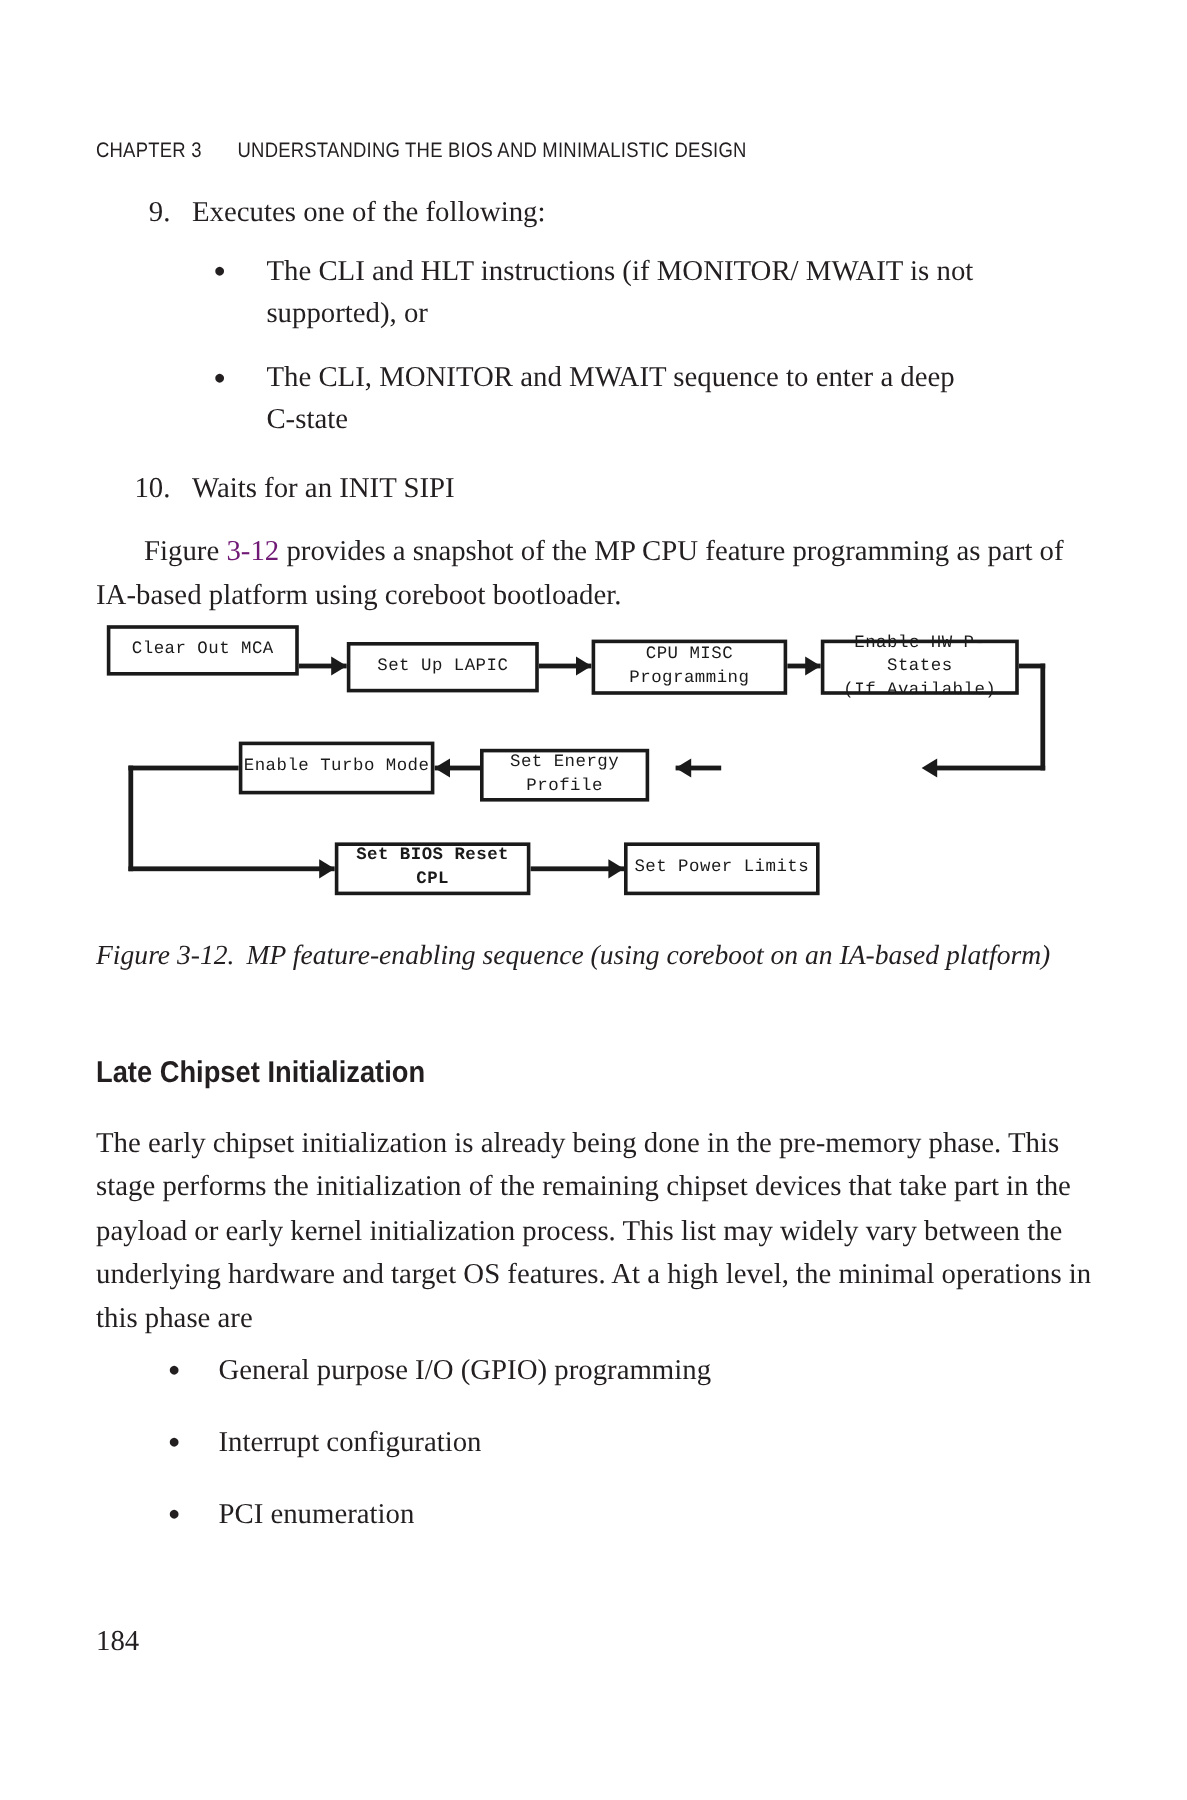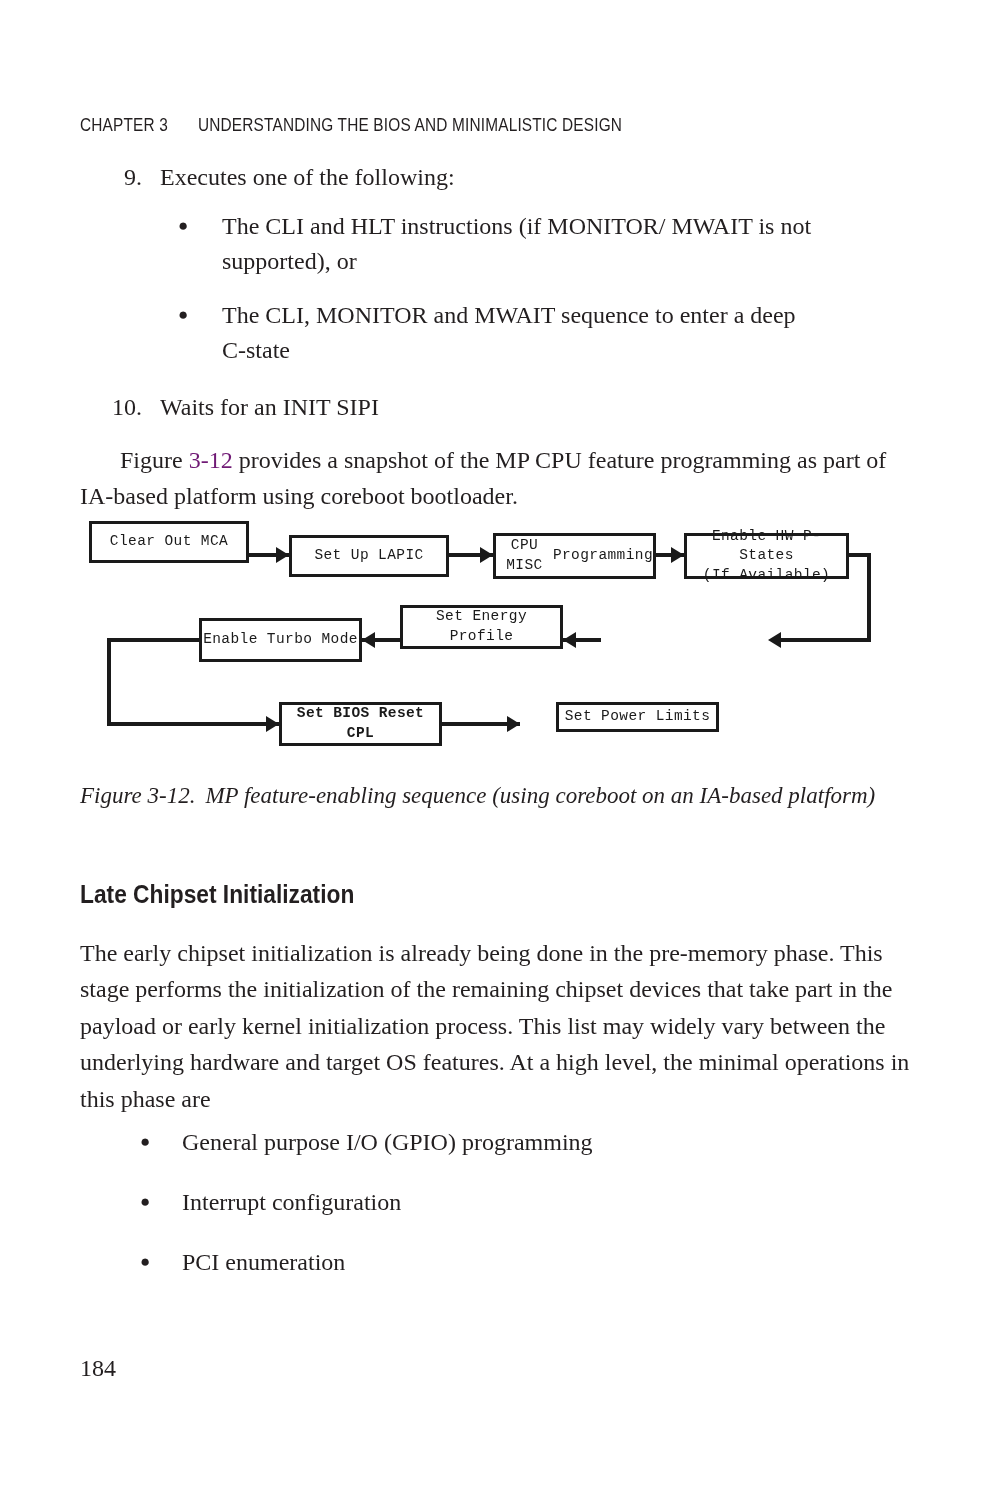--- a/index.html
+++ b/index.html
@@ -254,44 +254,44 @@
   <div class="figure">
 
     <div class="fc-box" style="left:9px; top:1px; width:160px; height:42px;">
       <span>Clear Out MCA</span>
     </div>
 
     <div class="fc-box" style="left:209px; top:15px; width:160px; height:42px;">
       <span>Set Up LAPIC</span>
     </div>
 
-    <div class="fc-box" style="left:413px; top:13px; width:163px; height:46px; flex-direction:row;">
+    <div class="fc-box" style="left:413px; top:13px; width:163px; height:46px; flex-direction:column;">
       <span>CPU MISC</span>
       <span>Programming</span>
     </div>
 
     <div class="fc-box" style="left:604px; top:13px; width:165px; height:46px; flex-direction:column;">
       <span>Enable HW P-States</span>
       <span>(If Available)</span>
     </div>
 
 
-    <div class="fc-box" style="left:320px; top:85px; width:163px; height:44px;font-family:Liberation Mono, monospace;">
+    <div class="fc-box" style="left:320px; top:104px; width:141px; height:44px;font-family:Liberation Mono, monospace;">
       <span>Set Energy Profile</span>
     </div>
 
     <div class="fc-box" style="left:119px; top:98px; width:163px; height:44px;">
       <span>Enable Turbo Mode</span>
     </div>
 
     <div class="fc-box" style="left:199px; top:182px; width:163px; height:44px;font-weight:bold;">
       <span>Set BIOS Reset CPL</span>
     </div>
 
-    <div class="fc-box" style="left:440px; top:182px; width:163px; height:30px;margin-left:36px;">
+    <div class="fc-box" style="left:440px; top:182px; width:163px; height:44px;">
       <span>Set Power Limits</span>
     </div>
 
     <div class="fc-line" style="left:169px; top:33px; width:40px; height:4px;"></div>
     <div class="fc-arrow arrow-right" style="left:196px; top:27px;"></div>
 
     <div class="fc-line" style="left:369px; top:33px; width:44px; height:4px;"></div>
     <div class="fc-arrow arrow-right" style="left:400px; top:27px;"></div>
 
     <div class="fc-line" style="left:576px; top:33px; width:28px; height:4px;"></div>

